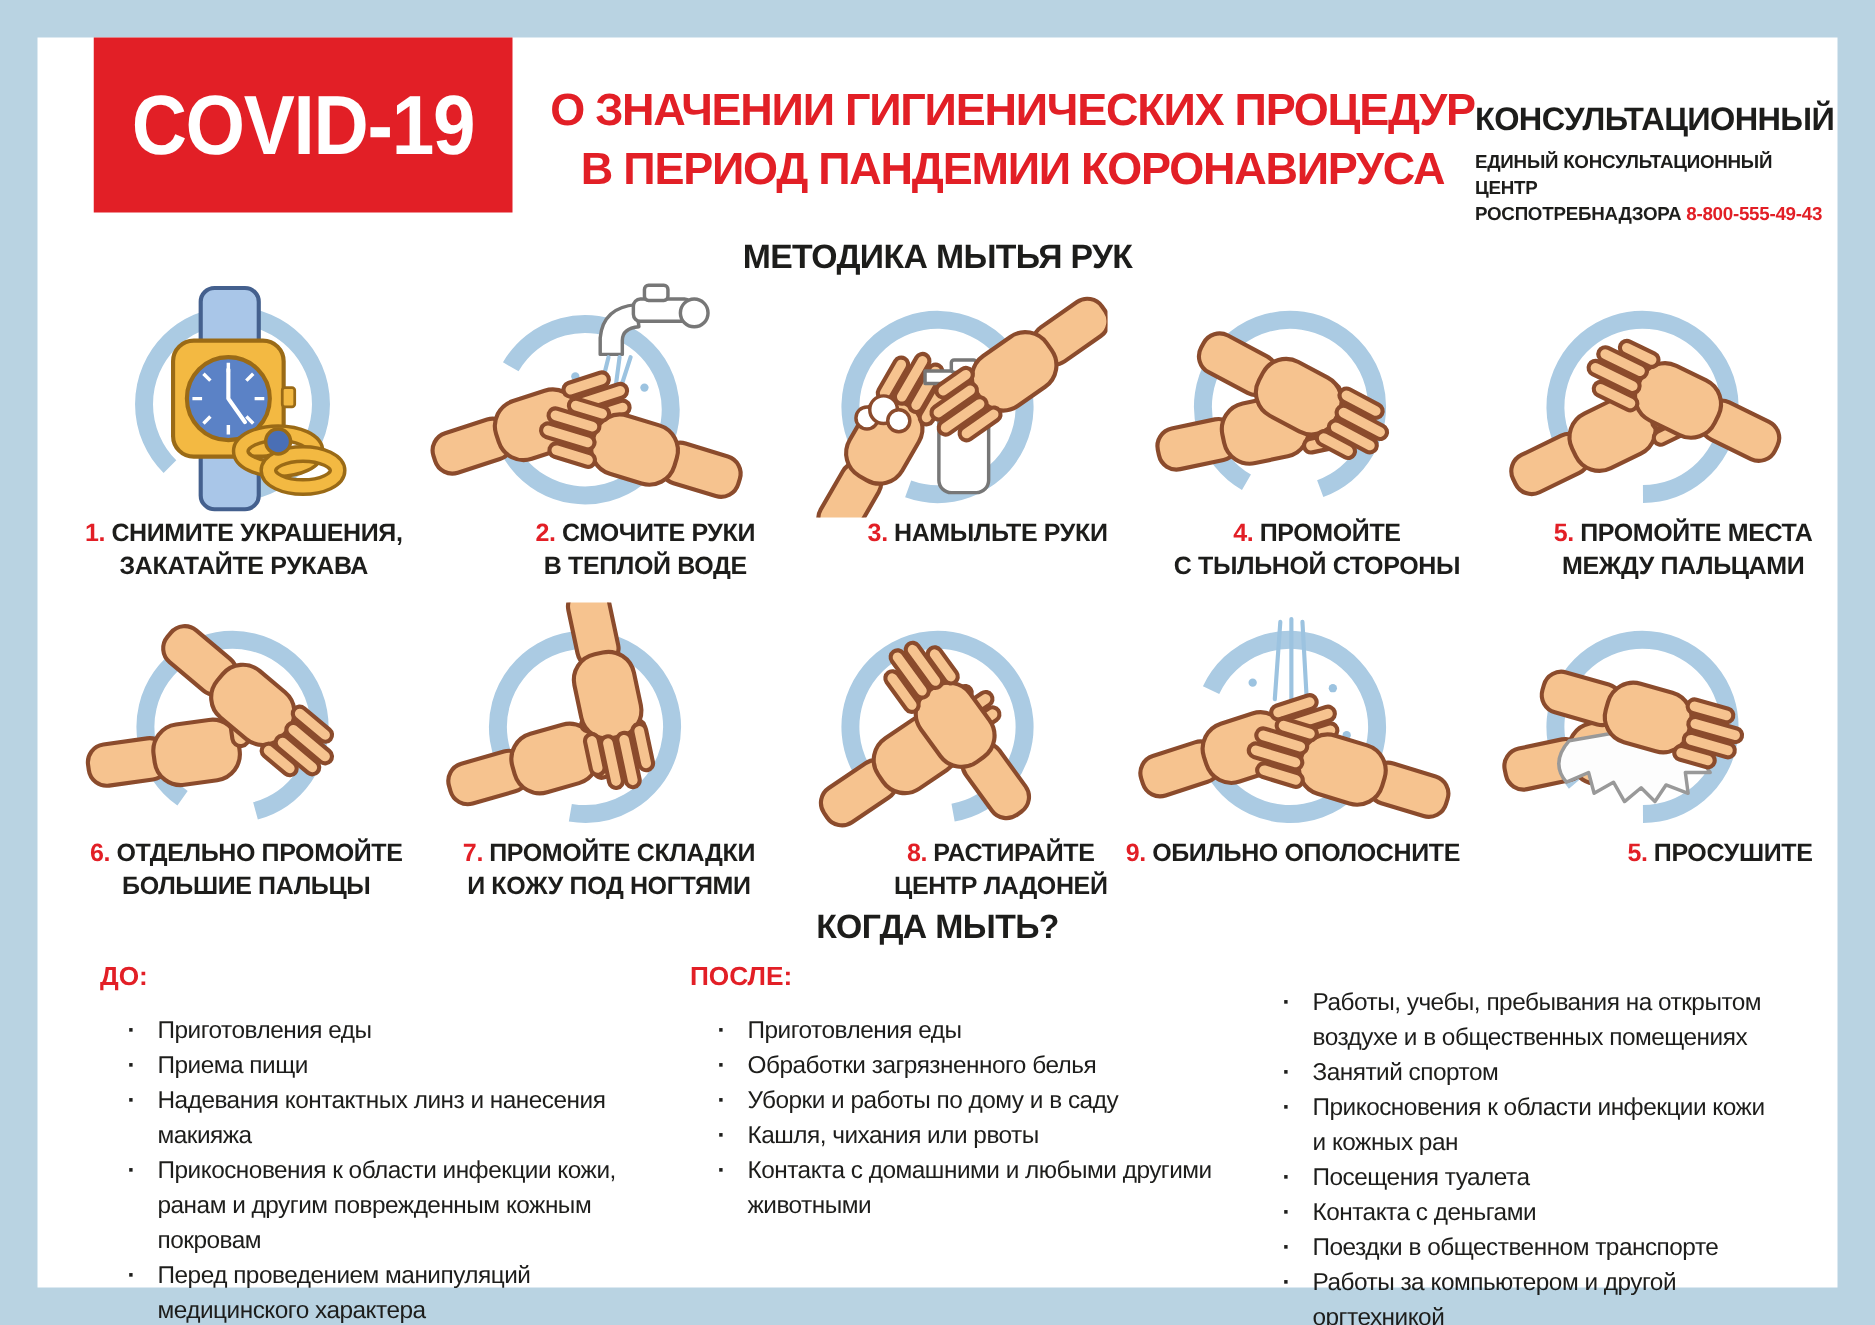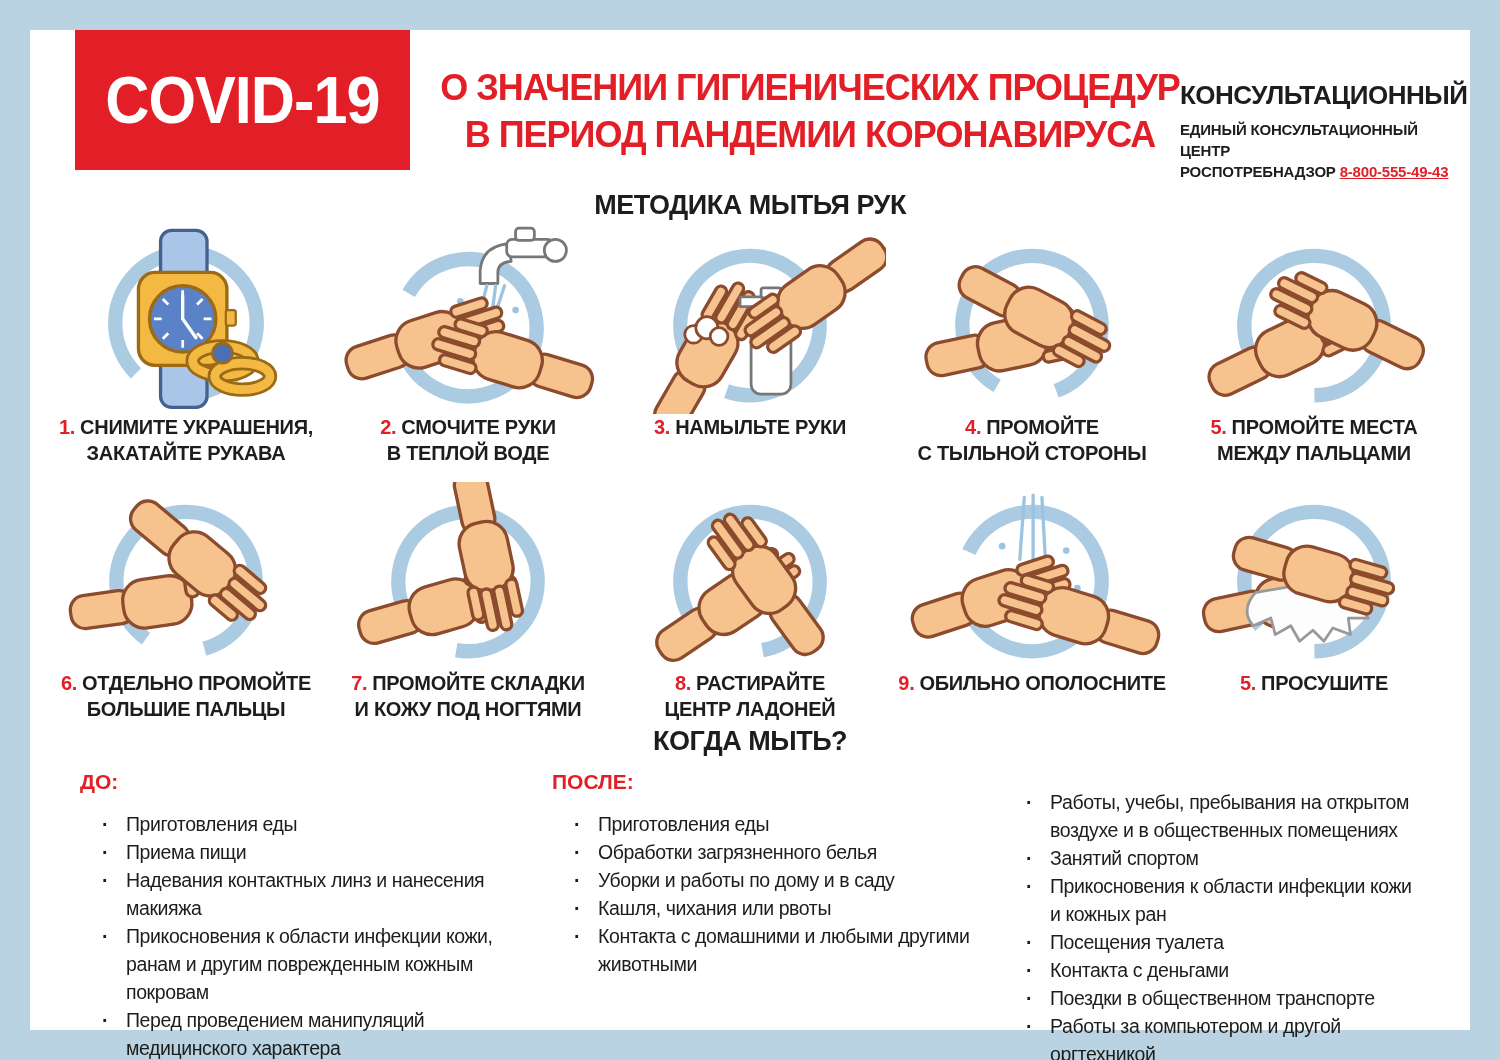--- a/index.html
+++ b/index.html
@@ -17,28 +17,28 @@
 
   
   .badge{position:absolute;left:45px;top:0;width:335px;height:140px;background:var(--red);
          display:flex;align-items:center;justify-content:center;}
   .badge span{color:#fff;font-size:60px;font-weight:800;letter-spacing:-1px;transform:scale(1.02,1.12);}
   .main-title{position:absolute;left:400px;top:34px;width:760px;text-align:center;
               color:var(--red);font-weight:800;font-size:36px;line-height:47px;letter-spacing:-1px;}
   .org-block{position:absolute;left:1150px;top:50px;width:288px;}
   .org-name{font-size:26px;font-weight:700;letter-spacing:-0.5px;margin:0 0 8px 0;}
   .org-sub{font-size:15px;font-weight:700;line-height:21px;letter-spacing:-0.2px;}
-  .org-phone{color:var(--red);text-decoration:underline;}
+  .org-phone{color:var(--red);}
 
   
   .method-title{position:absolute;left:0;top:160px;width:100%;text-align:center;
                 font-size:27px;font-weight:800;letter-spacing:-0.5px;}
   .steps{position:absolute;left:20px;right:20px;top:196px;display:grid;
          grid-template-columns:repeat(5,1fr);column-gap:10px;row-gap:10px;}
-  .step-card{display:flex;flex-direction:column;align-items:center;}
+  .step-card{display:flex;flex-direction:column;align-items:flex-end;}
   .illo{width:100%;height:188px;}
   .illo svg{width:100%;height:100%;display:block;}
   .cap{height:58px;text-align:center;font-weight:700;font-size:20px;line-height:26px;
        letter-spacing:-0.3px;color:var(--ink);}
   .num{color:var(--red);margin-right:5px;}
 
   
   .ring{fill:none;stroke:var(--ring);stroke-width:13;}
   .skin{fill:var(--skin);stroke:var(--outline);stroke-width:3;stroke-linejoin:round;stroke-linecap:round;}
   .white{fill:#ffffff;stroke:#777;stroke-width:2.5;stroke-linejoin:round;}
@@ -68,21 +68,21 @@
       <span>COVID-19</span>
     </div>
     <div class="main-title">
       <div>О ЗНАЧЕНИИ ГИГИЕНИЧЕСКИХ ПРОЦЕДУР</div>
       <div>В ПЕРИОД ПАНДЕМИИ КОРОНАВИРУСА</div>
     </div>
     <div class="org-block">
       <p class="org-name">КОНСУЛЬТАЦИОННЫЙ</p>
       <div class="org-sub">
         <span>ЕДИНЫЙ КОНСУЛЬТАЦИОННЫЙ ЦЕНТР</span><br>
-        <span>РОСПОТРЕБНАДЗОР</span>
+        <span>РОСПОТРЕБНАДЗОРА</span>
         <span class="org-phone">8-800-555-49-43</span>
       </div>
     </div>
 
     <div class="method-title">МЕТОДИКА МЫТЬЯ РУК</div>
 
     <div class="steps">
 
       <div class="step-card">
         <div class="illo">

